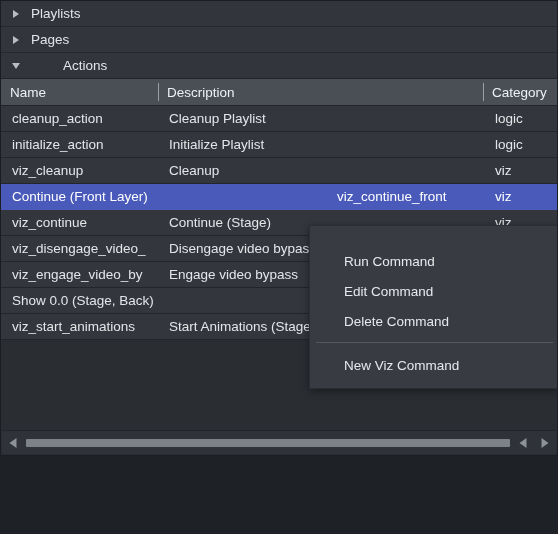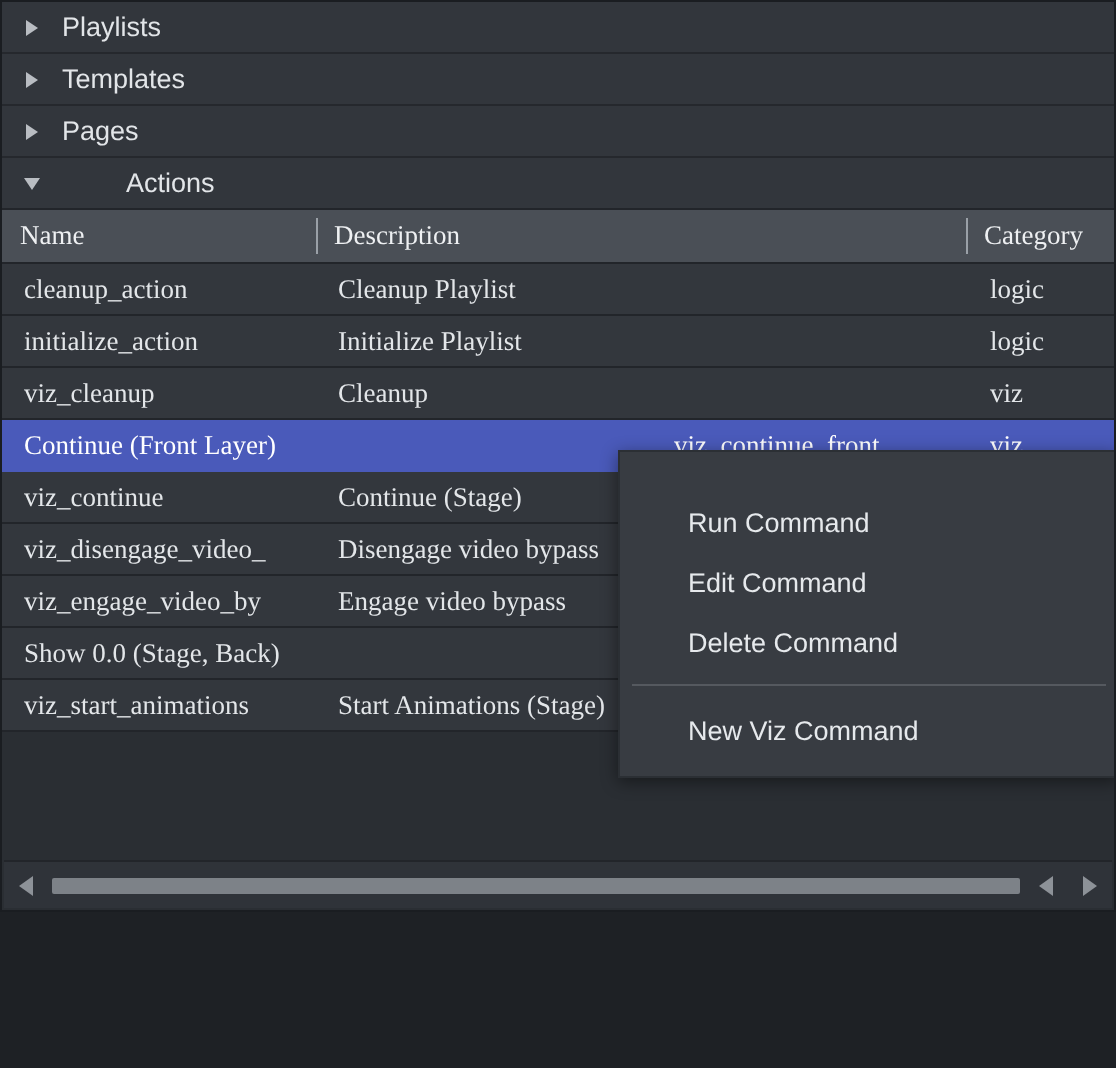--- a/index.html
+++ b/index.html
@@ -67,21 +67,20 @@
     border-left: 4px solid transparent;
     border-right: 4px solid transparent;
     border-top: 6px solid #b9bdc2;
     border-bottom: none;
   }
 
   
   .table-wrap {
     position: relative;
     background: #0f172a;
-    font-family: Liberation Serif, serif;
   }
   .thead {
     display: flex;
     height: 27px;
     background: #4a4f56;
     border-bottom: 1px solid #22252a;
     box-sizing: border-box;
     font-size: 13.5px;
     color: #eef0f2;
   }
@@ -213,24 +212,20 @@
 </style>
 </head>
 <body>
 
 <div id="app">
 
   <div class="tree" id="tree-host">
       <div class="tree-row">
         <span class="tri"></span>
         <span>Playlists</span>
-      </div>
-      <div class="tree-row">
-        <span class="tri"></span>
-        <span>Templates</span>
       </div>
       <div class="tree-row">
         <span class="tri"></span>
         <span>Pages</span>
       </div>
       <div class="tree-row">
         <span class="tri open"></span>
         <span>Actions</span>
       </div>
     </div>

